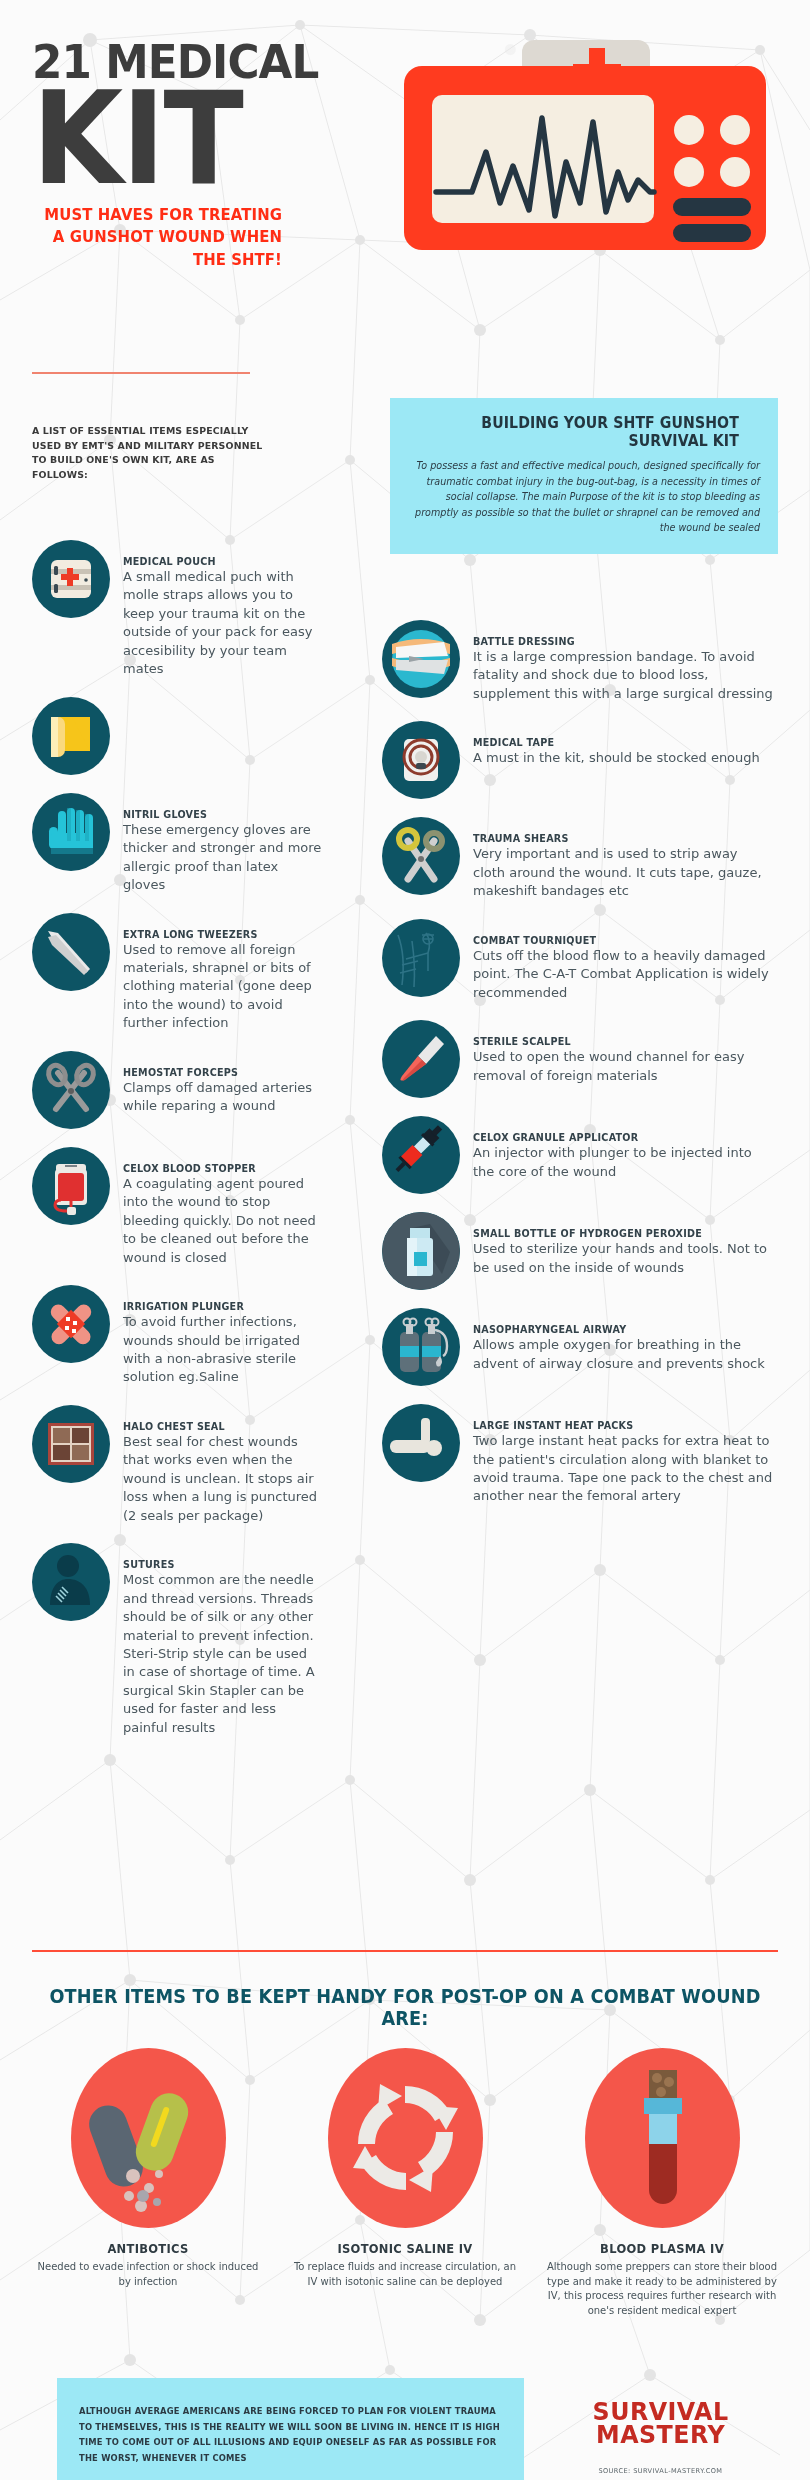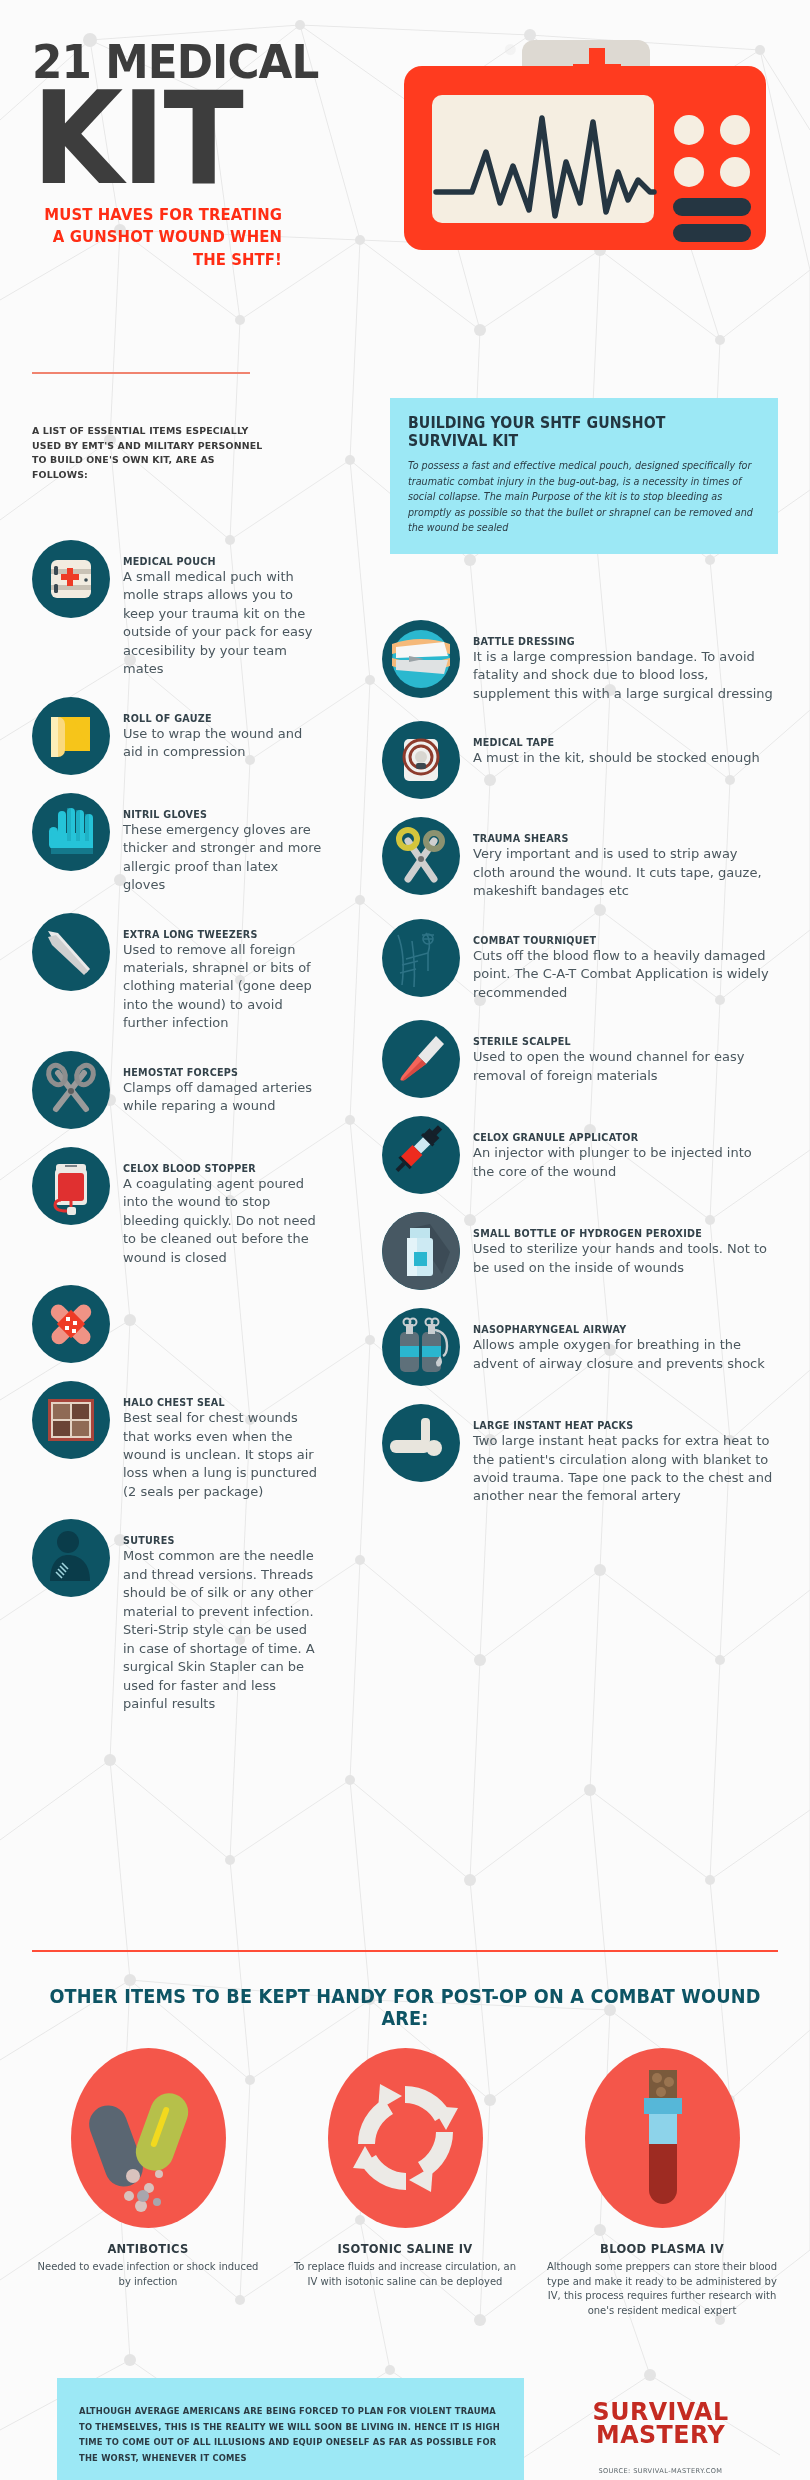--- a/index.html
+++ b/index.html
@@ -85,20 +85,21 @@
   .monitor-wrap { position: absolute; left: 390px; top: 40px; width: 390px; height: 230px; }
 
   
   .blue-box {
     position: absolute;
     left: 390px;
     top: 398px;
     width: 388px;
     background: #9ce8f5;
     padding: 16px 18px 18px 18px;
+    text-align: right;
   }
   .blue-box h2 {
     font-family: "DejaVu Sans", sans-serif;
     font-weight: bold;
     font-size: 15px;
     color: #233640;
     letter-spacing: 0.1px;
     margin-bottom: 8px;
     transform: scaleX(0.94);
     transform-origin: left center;
@@ -410,24 +411,20 @@
 
       <div class="item">
         <div class="icon-circle">
           <svg viewBox="0 0 78 78">
             <rect x="26" y="20" width="32" height="34" fill="#f6c51a"></rect>
             <path d="M58,54 L26,54 L26,20 L40,20 Z" fill="#f6c51a"></path>
             <rect x="19" y="20" width="14" height="40" rx="7" fill="#fad97e"></rect>
             <rect x="19" y="20" width="7" height="40" fill="#fceeb8"></rect>
           </svg>
         </div>
-        <div class="item-text">
-          <div class="item-title">ROLL OF GAUZE</div>
-          <div class="item-desc">Use to wrap the wound and aid in compression</div>
-        </div>
       </div>
 
       <div class="item">
         <div class="icon-circle">
           <svg viewBox="0 0 78 78">
             <g fill="#25c3d8">
               <rect x="17" y="34" width="9" height="22" rx="4.5"></rect>
               <rect x="26" y="18" width="8" height="30" rx="4"></rect>
               <rect x="35" y="15" width="8" height="33" rx="4"></rect>
               <rect x="44" y="17" width="8" height="31" rx="4"></rect>
@@ -505,20 +502,24 @@
               <rect x="14" y="32" width="50" height="15" rx="7.5" fill="#f09385" transform="rotate(-45 39 39)"></rect>
               <rect x="29" y="29" width="20" height="20" fill="#ee3b26" transform="rotate(45 39 39)"></rect>
               <g fill="#ffffff">
                 <rect x="34" y="32" width="4" height="4"></rect>
                 <rect x="41" y="36" width="4" height="4"></rect>
                 <rect x="33" y="41" width="4" height="4"></rect>
                 <rect x="40" y="44" width="4" height="4"></rect>
               </g>
             </g>
           </svg>
+        </div>
+        <div class="item-text">
+          <div class="item-title">IRRIGATION PLUNGER</div>
+          <div class="item-desc">To avoid further infections, wounds should be irrigated with a non-abrasive sterile solution eg.Saline</div>
         </div>
       </div>
 
       <div class="item">
         <div class="icon-circle">
           <svg viewBox="0 0 78 78">
             <rect x="16" y="18" width="46" height="42" fill="#a8453b"></rect>
             <rect x="19" y="21" width="40" height="36" fill="#e4d3c4"></rect>
             <rect x="21" y="23" width="17" height="15" fill="#8f6a55"></rect>
             <rect x="40" y="23" width="17" height="15" fill="#6b4436"></rect>

